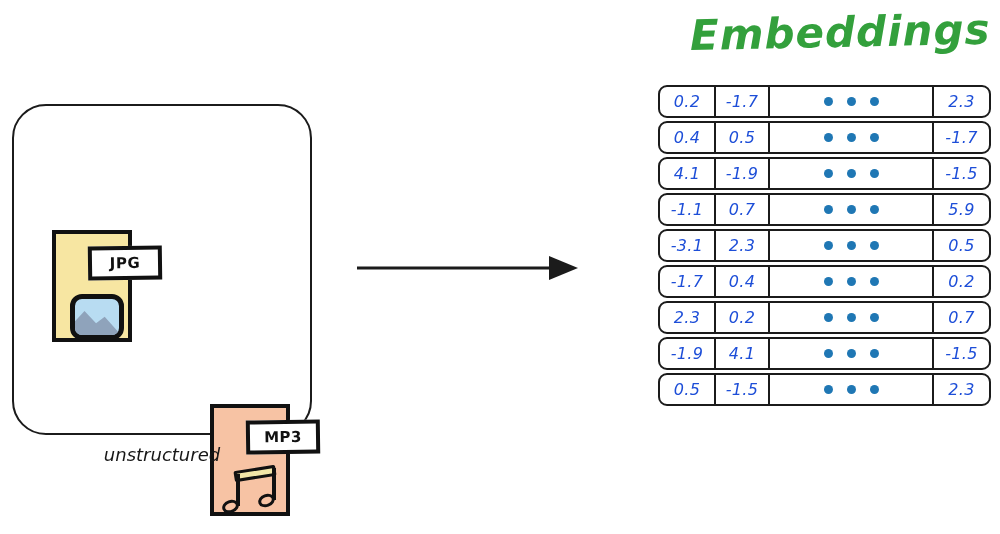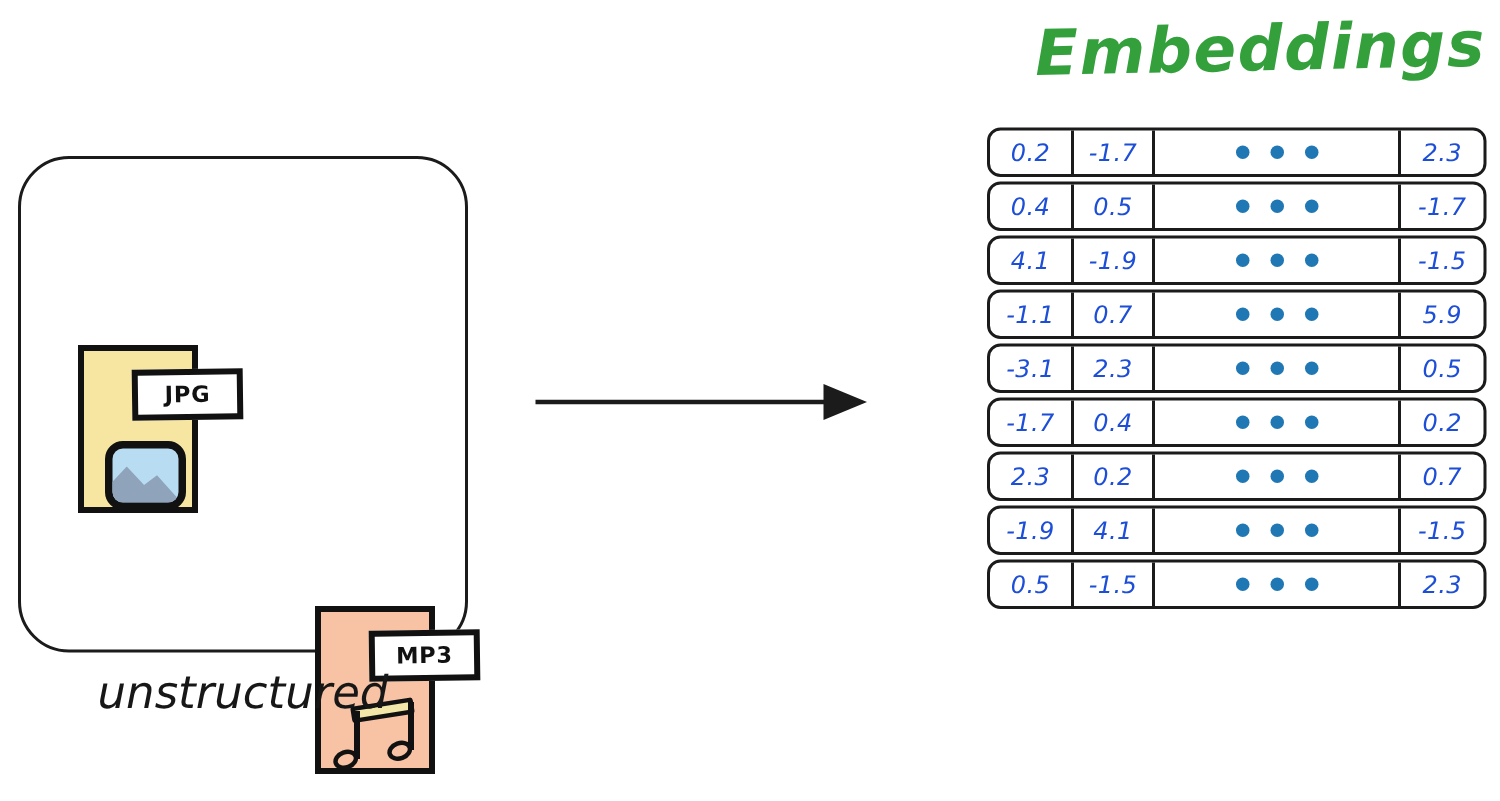--- a/index.html
+++ b/index.html
@@ -209,21 +209,21 @@
   .note .head-r { left: 32px; top: 30px; }
 
   
   #caption {
     position: absolute;
     left: 12px;
     top: 443px;
     width: 300px;
     text-align: center;
     font-family: "DejaVu Sans", sans-serif;
-    font-size: 30px;
+    font-size: 18px;
     font-style: italic;
     color: #171717;
     line-height: 1.35;
   }
   #caption .cap-line { display: block; }
 
   
   #flow-arrow {
     position: absolute;
     left: 355px;

